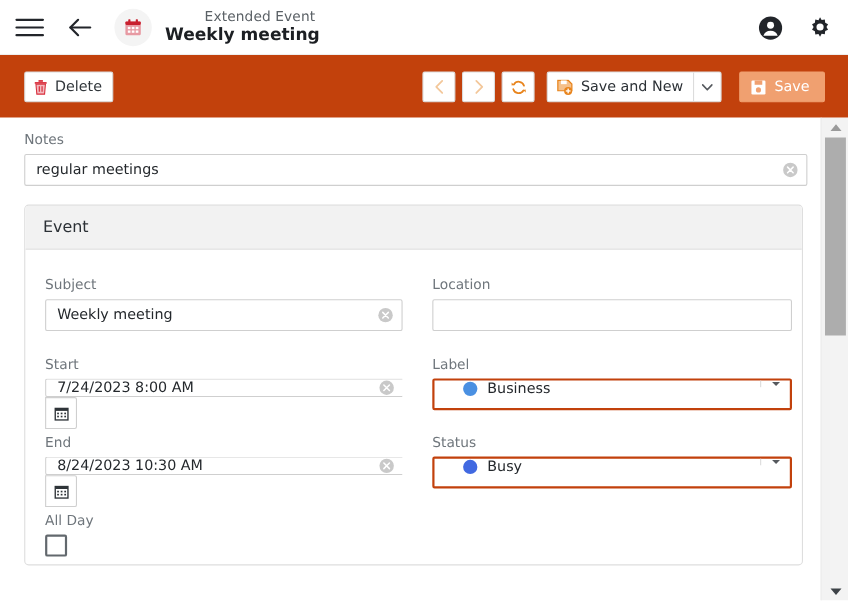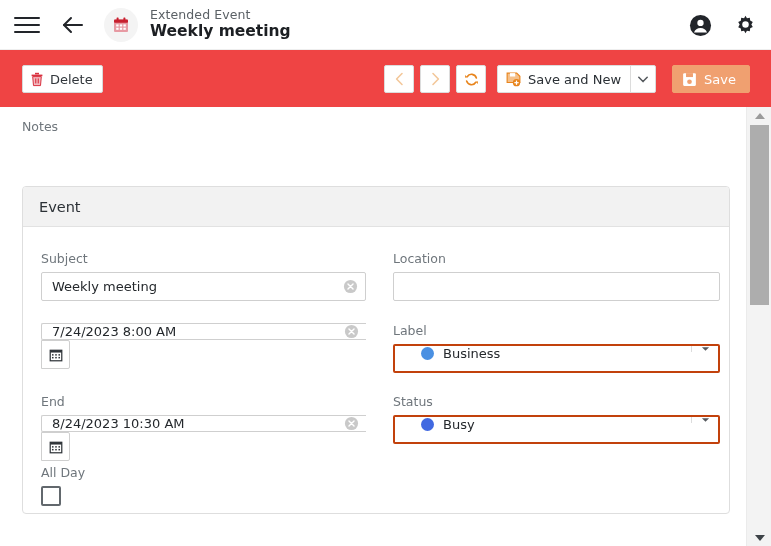--- a/index.html
+++ b/index.html
@@ -26,32 +26,32 @@
   .hamburger i { display:block; height:2px; background:#22252a; border-radius:1px; }
   .back-arrow {
     margin-left: 20px; width: 26px; height: 26px; cursor:pointer;
     display:flex; align-items:center; justify-content:center;
   }
   .cal-badge {
     margin-left: 18px; width: 34px; height: 34px; border-radius:50%;
     background:#f4f4f4; display:flex; align-items:center; justify-content:center;
   }
   .title-wrap { margin-left: 12px; line-height: 1.15; }
-  .title-sub { font-size: 12.5px; color:#5b6166; letter-spacing:.1px; }
+  .title-sub { font-size: 12.5px; color:#5b6166; letter-spacing:.1px;margin-left:36px; }
   .title-main { font-size: 15.5px; color:#1c1f23; font-weight:700; margin-top:1px; }
   .header-right {
     position:absolute; right:14px; top:0; height:50px;
     display:flex; align-items:center; gap:22px;
   }
   .hicon { cursor:pointer; display:flex; align-items:center; justify-content:center; }
 
   
   .toolbar {
     position:absolute; left:0; top:50px; width:771px; height:57px;
-    background:#ef4444;
+    background:#c2410c;
   }
   .btn-delete {
     position:absolute; left:22px; top:15px;
     height:28px; padding: 0 9px 0 7px;
     display:flex; align-items:center; gap:6px;
     background:#fff; border:1px solid #d9d9d9; border-radius:2px;
     font-size:13px; color:#31363b; cursor:pointer;
   }
   .tb-right {
     position:absolute; right:21px; top:15px; height:28px;
@@ -293,20 +293,29 @@
         </span>
         <span>Save</span>
       </div>
     </div>
   </div>
 
   <div class="content">
 
     <div class="notes-block">
       <div class="field-label">Notes</div>
+      <div class="txtbox">
+        <div class="val" placeholder="">regular meetings</div>
+        <span class="clear-ico">
+          <svg width="15" height="15" viewBox="0 0 16 16" aria-hidden="true">
+            <circle cx="8" cy="8" r="7" fill="#c9c9c9"></circle>
+            <path d="M5.3 5.3 L10.7 10.7 M10.7 5.3 L5.3 10.7" stroke="#ffffff" stroke-width="1.5" stroke-linecap="round"></path>
+          </svg>
+        </span>
+      </div>
     </div>
 
     <div class="panel">
       <div class="panel-head">Event</div>
       <div class="panel-body">
 
         <div class="col-l row-subject">
           <div class="field-label">Subject</div>
           <div class="txtbox">
             <div class="val" placeholder="">Weekly meeting</div>
@@ -319,20 +328,21 @@
           </div>
         </div>
         <div class="col-r row-subject">
           <div class="field-label">Location</div>
           <div class="txtbox">
             <div class="val" placeholder=""></div>
           </div>
         </div>
 
         <div class="col-l row-start">
+          <div class="field-label">Start</div>
           <div class="date-box">
             <div class="inner">
               <div class="val">7/24/2023 8:00 AM</div>
               <span class="clear-ico">
                 <svg width="15" height="15" viewBox="0 0 16 16" aria-hidden="true">
                   <circle cx="8" cy="8" r="7" fill="#c9c9c9"></circle>
                   <path d="M5.3 5.3 L10.7 10.7 M10.7 5.3 L5.3 10.7" stroke="#ffffff" stroke-width="1.5" stroke-linecap="round"></path>
                 </svg>
               </span>
             </div>

